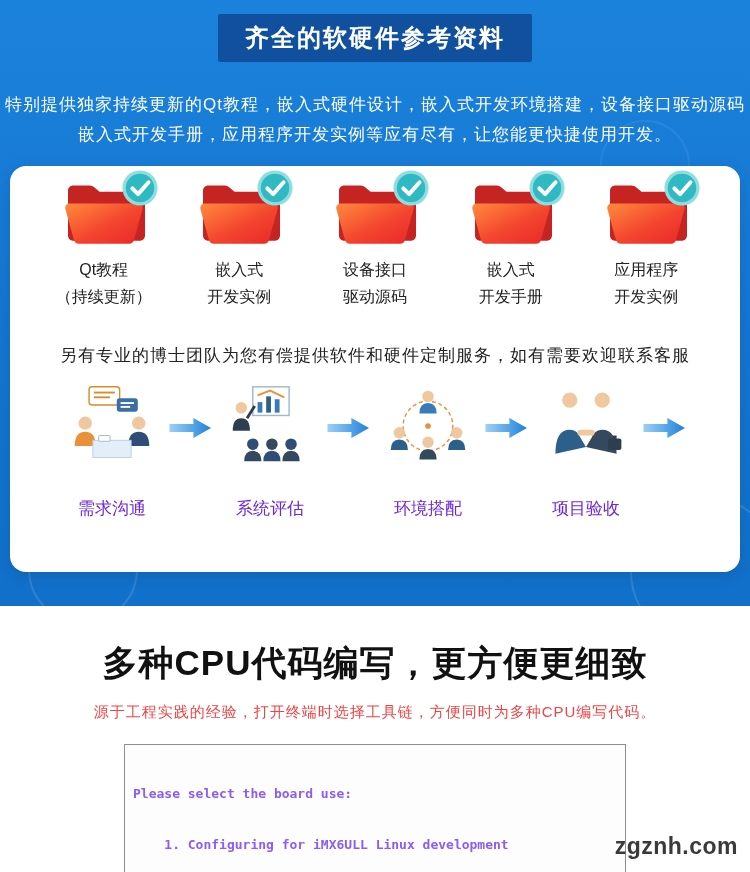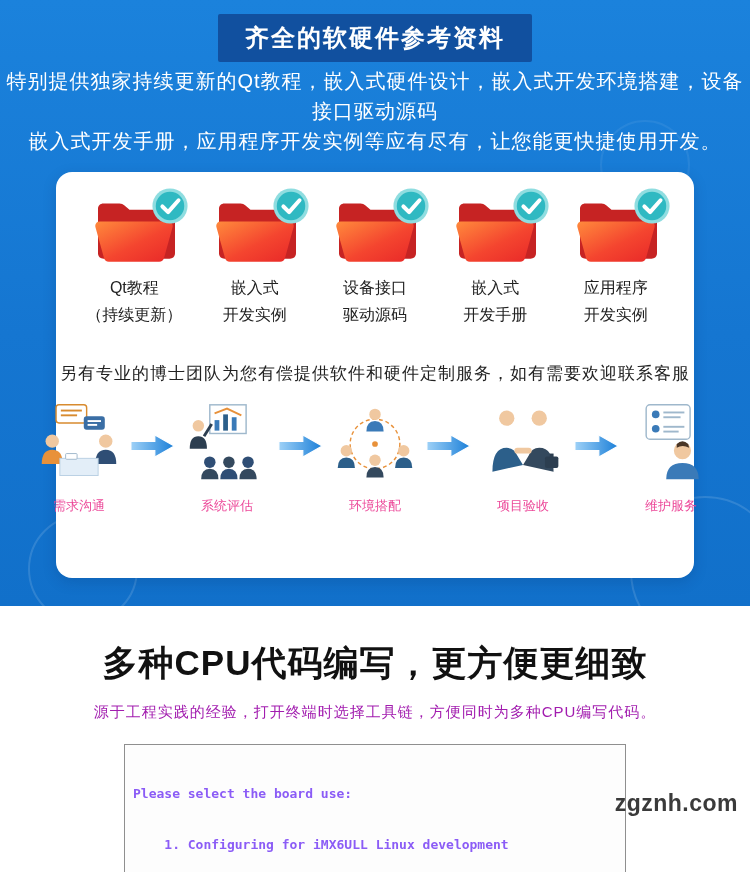--- a/index.html
+++ b/index.html
@@ -19,60 +19,60 @@
   .deco-c2 { width:150px; height:150px; right:-30px; bottom:-40px; }
   .deco-c3 { width:90px;  height:90px;  right:60px;  top:120px; opacity:.5; }
 
   .banner {
     margin:14px auto 0; width:max-content; max-width:600px;
     background:#11509f; color:#ffffff; font-size:24px; font-weight:bold;
     letter-spacing:2px; padding:8px 27px; border-radius:2px; text-align:center;
     position:relative; z-index:2;
   }
   .hero-desc {
-    margin-top:4px; color:#ffffff; font-size:20px; line-height:30px;
+    margin-top:28px; color:#ffffff; font-size:17px; line-height:30px;
     text-align:center; letter-spacing:1px; position:relative; z-index:2;
   }
 
   
   .card {
-    position:relative; z-index:2; margin:16px auto 0; width:638px; height:406px;
+    position:relative; z-index:2; margin:16px auto 0; width:730px; height:406px;
     background:#ffffff; border-radius:16px; box-shadow:0 4px 14px rgba(0,40,90,.18);
-    padding-top:26px;
+    padding-top:14px;
   }
   .res-row { display:flex; justify-content:space-evenly; padding:0 14px; }
   .res-item { width:112px; text-align:center; }
   .folder-wrap { position:relative; width:84px; height:66px; margin:0 auto; }
   .badge { position:absolute; right:-13px; top:-11px; width:38px; height:38px; }
   .res-label { margin-top:10px; font-size:16px; color:#222; line-height:27px; white-space:nowrap; }
 
   .service-note { text-align:center; font-size:17px; color:#222; margin-top:34px; letter-spacing:1px; }
 
   .flow-row { display:flex; justify-content:center; align-items:flex-start; margin-top:16px; }
   .flow-step { width:106px; text-align:center; }
   .flow-art { width:96px; height:86px; margin:0 auto; }
-  .flow-label { margin-top:6px; font-size:13px; color:#ec4899; }
+  .flow-label { margin-top:24px; font-size:17px; color:#6d28d9; }
   .flow-arrow { width:46px; height:30px; margin:30px 3px 0; flex:none; }
 
   
   .cpu-section { padding-top:34px; text-align:center; }
   .cpu-title { font-size:35px; font-weight:bold; color:#111; letter-spacing:1px; }
-  .cpu-sub { margin-top:16px; font-size:15px; color:#a21caf; letter-spacing:1px; }
+  .cpu-sub { margin-top:16px; font-size:15px; color:#ef4444; letter-spacing:1px; }
 
   .terminal {
     width:502px; margin:22px auto 0; text-align:left;
     background:#fdfdfd; border:1px solid #8f8f8f; padding:6px 8px 10px;
     font-family:"DejaVu Sans Mono","Liberation Mono",monospace;
     font-size:13px; line-height:17px; font-weight:bold;
     white-space:pre; overflow:hidden;
   }
   .t-teal  { color:#8b5cf6; }
 
   .watermark {
-    position:absolute; right:12px; top:790px;
+    position:absolute; right:12px; top:833px;
     font-size:23px; font-weight:bold; color:#3a3a3a; letter-spacing:.5px;
   }
 </style>
 </head>
 <body>
 
 <svg width="0" height="0" style="position:absolute" aria-hidden="true">
   <defs>
     <linearGradient id="folderGrad" x1="0" y1="0" x2="1" y2="1">
       <stop offset="0" stop-color="#ff8a3c"></stop>
@@ -285,35 +285,20 @@
           <rect x="73" y="58" width="14" height="12" rx="2" fill="#2c3e50"></rect>
           <rect x="78" y="55" width="4" height="4" fill="#2c3e50"></rect>
         </svg>
         <div class="flow-label">项目验收</div>
       </div>
 
       <svg class="flow-arrow" viewBox="0 0 50 30">
         <polygon points="1,10 27,10 27,3 48,15 27,27 27,20 1,20" fill="url(#arrowGrad)" stroke="#ffffff" stroke-width="1.2"></polygon>
       </svg>
 
-      <div class="flow-step">
-        <svg class="flow-art" viewBox="0 0 100 90">
-          <rect x="24" y="4" width="46" height="36" rx="4" fill="#ffffff" stroke="#9fb8cc" stroke-width="1.5"></rect>
-          <circle cx="34" cy="14" r="4" fill="#3a7ab8"></circle>
-          <line x1="42" y1="12" x2="64" y2="12" stroke="#9fb8cc" stroke-width="2"></line>
-          <line x1="42" y1="17" x2="60" y2="17" stroke="#9fb8cc" stroke-width="2"></line>
-          <circle cx="34" cy="29" r="4" fill="#3a7ab8"></circle>
-          <line x1="42" y1="27" x2="64" y2="27" stroke="#9fb8cc" stroke-width="2"></line>
-          <line x1="42" y1="32" x2="58" y2="32" stroke="#9fb8cc" stroke-width="2"></line>
-          <circle cx="62" cy="52" r="9" fill="#f0c8a0"></circle>
-          <path d="M56 45 q6 -6 12 0 l1 4 q-7 -4 -13 0 z" fill="#4a3626"></path>
-          <path d="M45 82 q0-17 17-17 q17 0 17 17 z" fill="#3a7ab8"></path>
-        </svg>
-        <div class="flow-label">维护服务</div>
-      </div>
 
     </div>
   </div>
 </div>
 
 <div class="cpu-section">
   <div class="cpu-title">多种CPU代码编写，更方便更细致</div>
   <div class="cpu-sub">源于工程实践的经验，打开终端时选择工具链，方便同时为多种CPU编写代码。</div>
 
   <div class="terminal">

